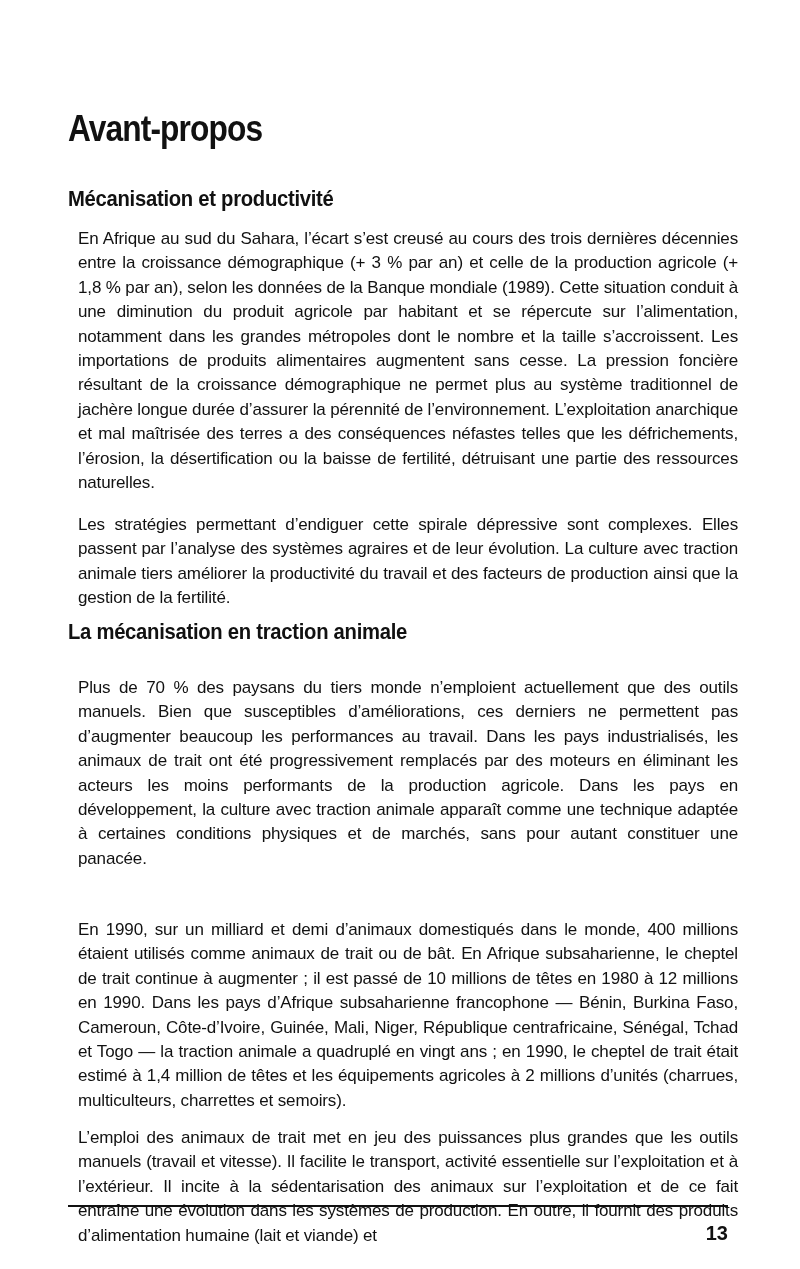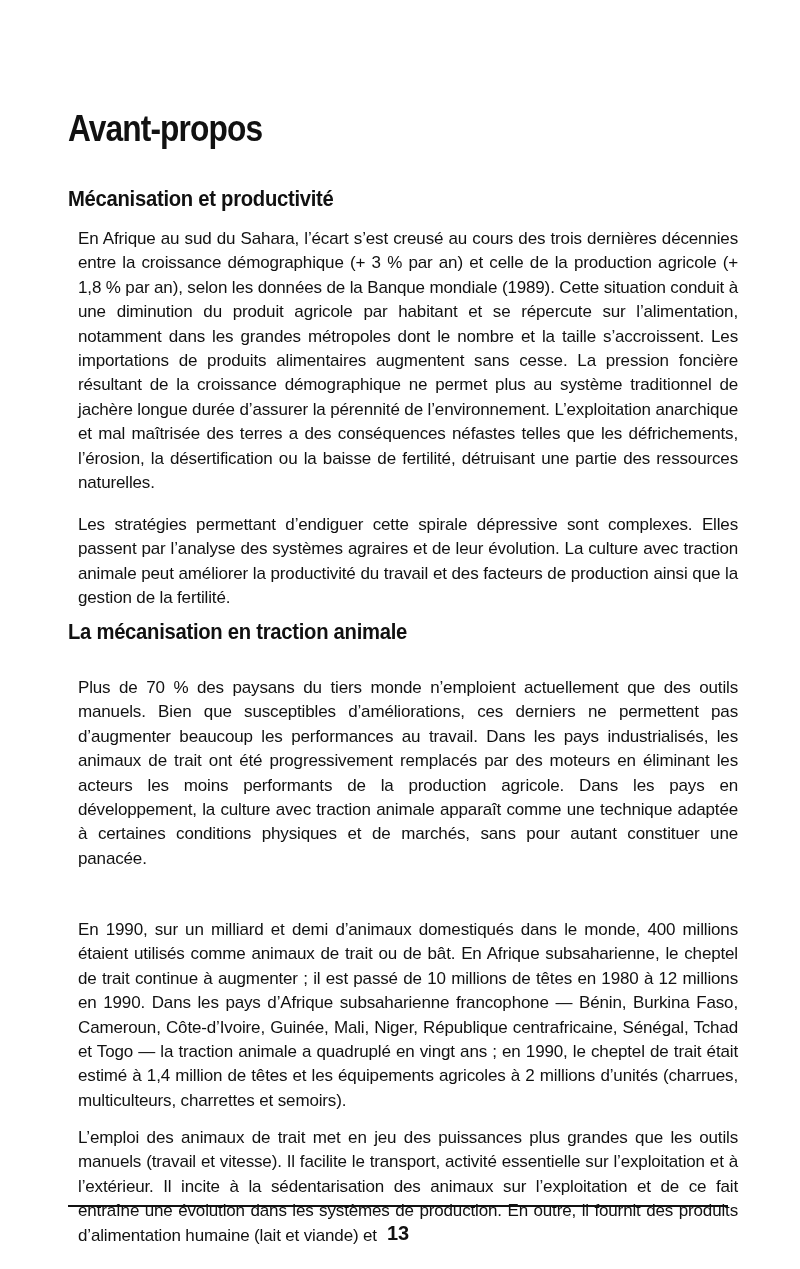--- a/index.html
+++ b/index.html
@@ -23,33 +23,33 @@
     font-family: Liberation Sans, sans-serif; font-size: 17px; line-height: 24.4px;
     text-align: justify; hyphens: manual; letter-spacing: -0.15px;
   }
   .p1 { top: 217px; }
   .p2 { top: 503px; }
   .p3 { top: 666px; }
   .p4 { top: 908px; }
   .p5 { top: 1116px; }
   .rule { position: absolute; left: 0; top: 1205px; width: 660px; height: 2px; background: #111; }
   .folio {
-    position: absolute; left: 0; top: 1222px; width: 660px; text-align: center;
+    position: absolute; left: 0; top: 1222px; width: 660px; text-align: right;
     font-family: "Liberation Sans", sans-serif; font-weight: bold; font-size: 20px;
   }
 </style>
 </head>
 <body>
 
 <div class="page">
   <h1 class="title">Avant-propos</h1>
 
   <h2 class="h2 h2-1">Mécanisation et productivité</h2>
   <p class="para p1">En Afrique au sud du Sahara, l’écart s’est creusé au cours des trois dernières décennies entre la croissance démographique (+ 3 % par an) et celle de la production agricole (+ 1,8 % par an), selon les données de la Banque mondiale (1989). Cette situation conduit à une diminution du produit agricole par habitant et se répercute sur l’alimentation, notamment dans les grandes métropoles dont le nombre et la taille s’accroissent. Les importations de produits alimentaires augmentent sans cesse. La pression foncière résultant de la croissance démographique ne permet plus au système traditionnel de jachère longue durée d’assurer la pérennité de l’environnement. L’exploitation anarchique et mal maîtrisée des terres a des conséquences néfastes telles que les défrichements, l’érosion, la désertification ou la baisse de fertilité, détruisant une partie des ressources naturelles.</p>
-  <p class="para p2">Les stratégies permettant d’endiguer cette spirale dépressive sont complexes. Elles passent par l’analyse des systèmes agraires et de leur évolution. La culture avec traction animale peut améliorer la productivité du travail et des facteurs de production ainsi que la gestion de la fertilité.</p>
+  <p class="para p2">Les stratégies permettant d’endiguer cette spirale dépressive sont complexes. Elles passent par l’analyse des systèmes agraires et de leur évolution. La culture avec traction animale tiers améliorer la productivité du travail et des facteurs de production ainsi que la gestion de la fertilité.</p>
 
   <h2 class="h2 h2-2">La mécanisation en traction animale</h2>
   <p class="para p3">Plus de 70 % des paysans du tiers monde n’emploient actuellement que des outils manuels. Bien que susceptibles d’améliorations, ces derniers ne permettent pas d’augmenter beaucoup les performances au travail. Dans les pays industrialisés, les animaux de trait ont été progressivement remplacés par des moteurs en éliminant les acteurs les moins performants de la production agricole. Dans les pays en développement, la culture avec traction animale apparaît comme une technique adaptée à certaines conditions physiques et de marchés, sans pour autant constituer une panacée.</p>
   <p class="para p4">En 1990, sur un milliard et demi d’animaux domestiqués dans le monde, 400 millions étaient utilisés comme animaux de trait ou de bât. En Afrique subsaharienne, le cheptel de trait continue à augmenter ; il est passé de 10 millions de têtes en 1980 à 12 millions en 1990. Dans les pays d’Afrique subsaharienne francophone — Bénin, Burkina Faso, Cameroun, Côte-d’Ivoire, Guinée, Mali, Niger, République centrafricaine, Sénégal, Tchad et Togo — la traction animale a quadruplé en vingt ans ; en 1990, le cheptel de trait était estimé à 1,4 million de têtes et les équipements agricoles à 2 millions d’unités (charrues, multiculteurs, charrettes et semoirs).</p>
   <p class="para p5">L’emploi des animaux de trait met en jeu des puissances plus grandes que les outils manuels (travail et vitesse). Il facilite le transport, activité essentielle sur l’exploitation et à l’extérieur. Il incite à la sédentarisation des animaux sur l’exploitation et de ce fait entraîne une évolution dans les systèmes de production. En outre, il fournit des produits d’alimentation humaine (lait et viande) et</p>
 
   <div class="rule"></div>
   <div class="folio">13</div>
 </div>
 

